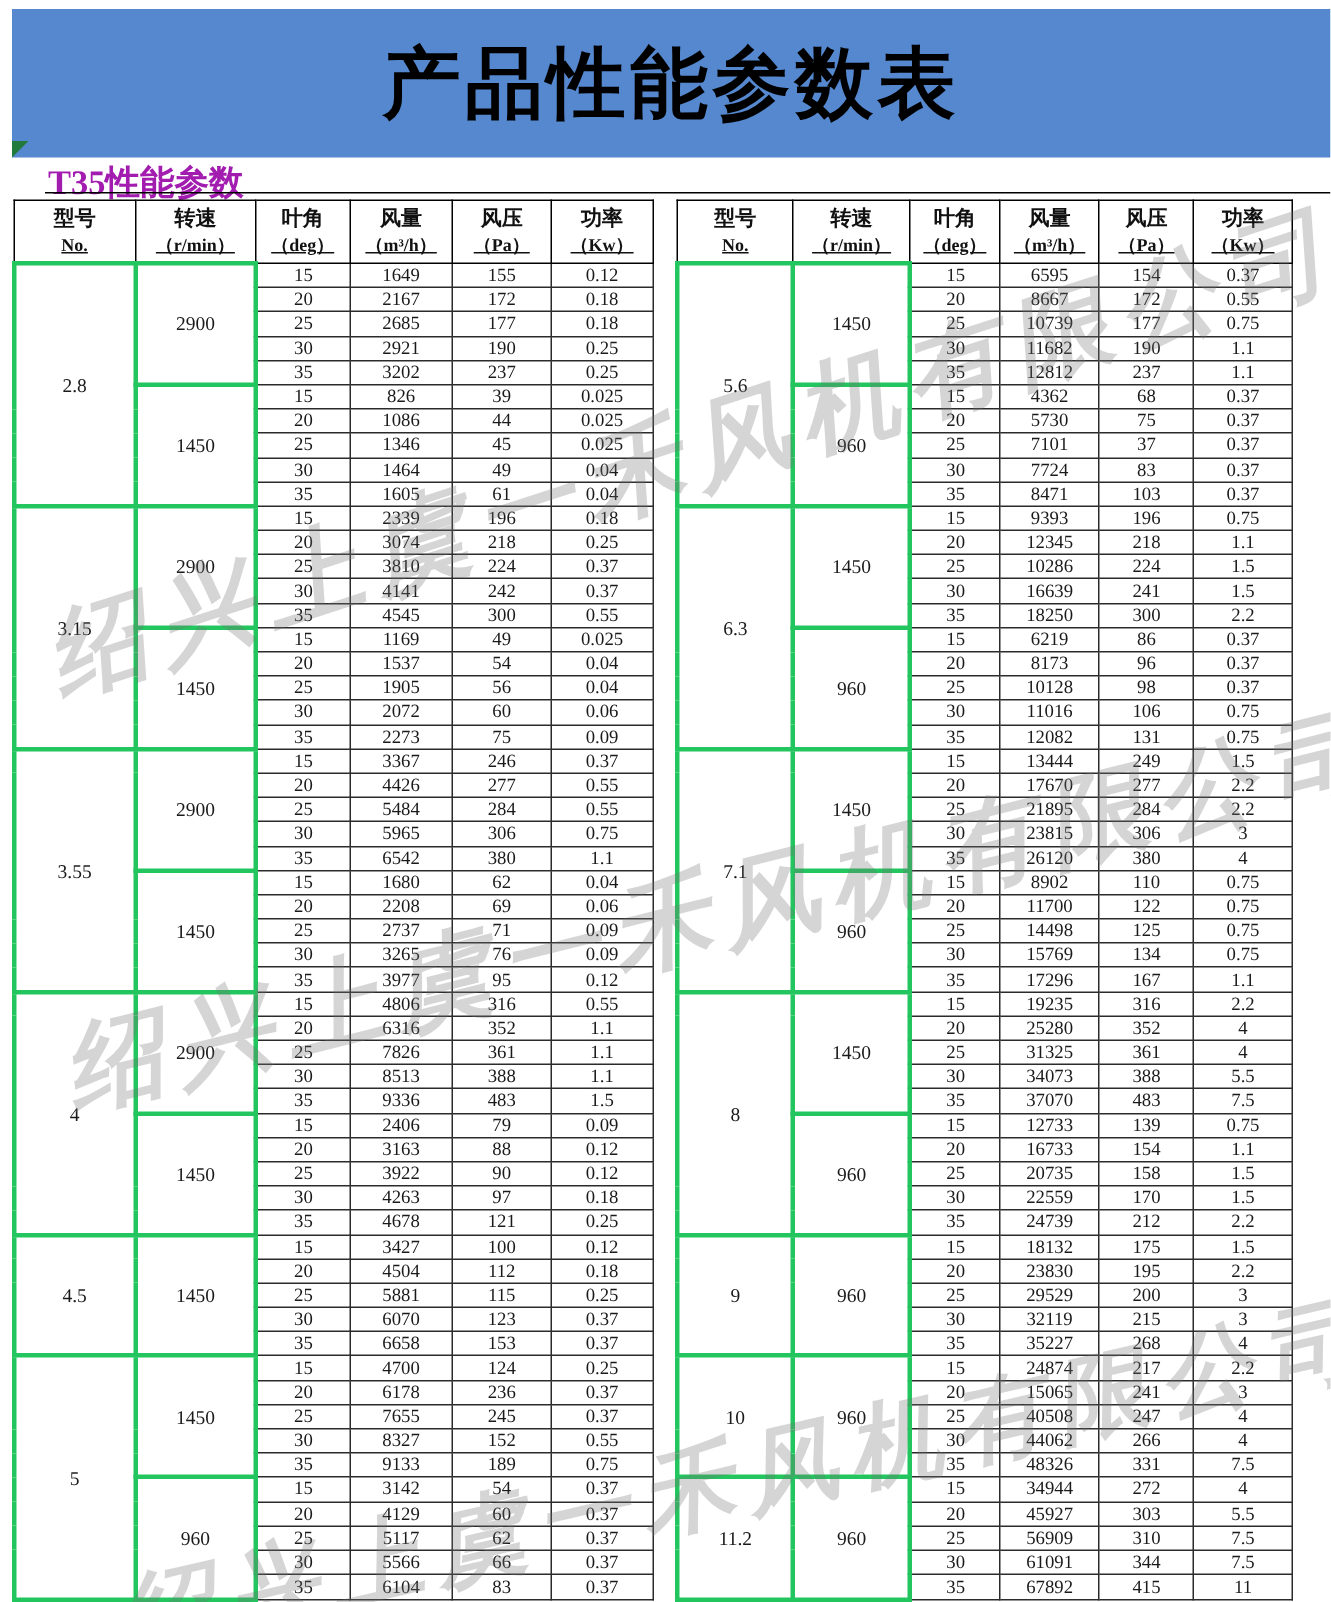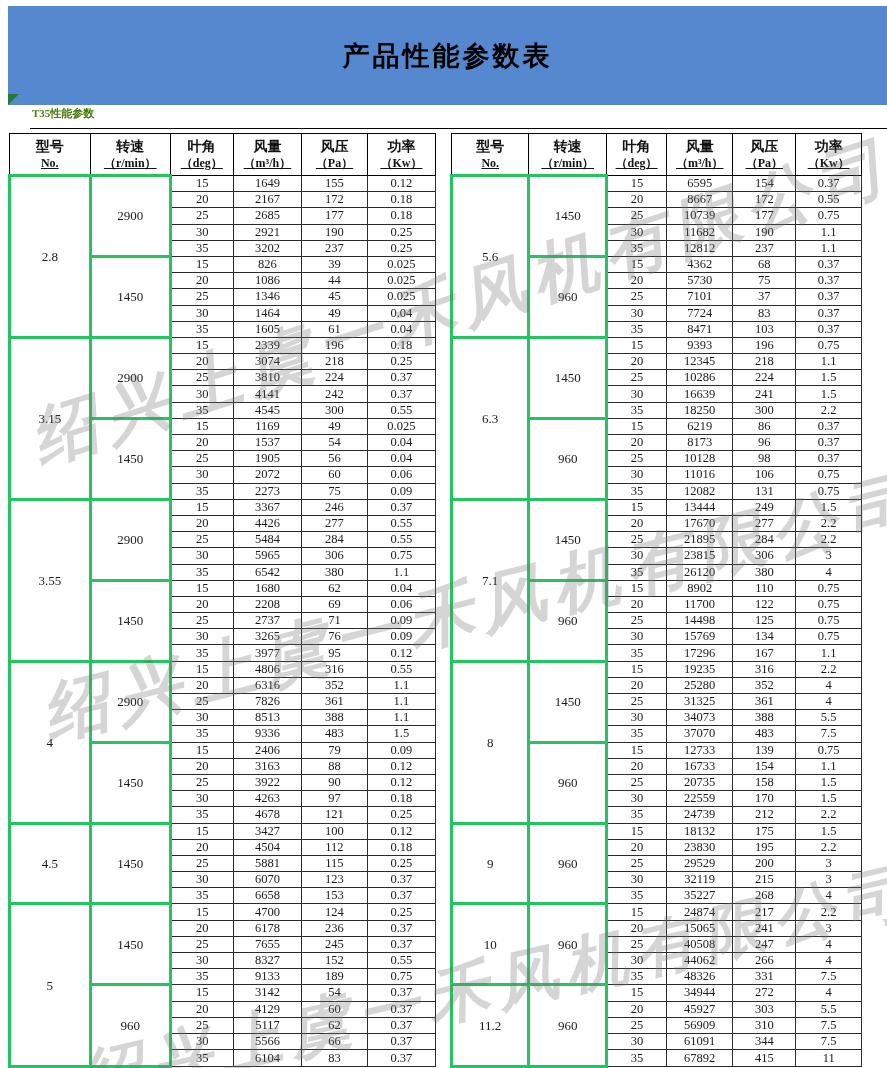--- a/index.html
+++ b/index.html
@@ -10,31 +10,31 @@
     color:#111;
   }
   
   .banner{
     position:absolute;left:8px;top:6px;right:0;height:99px;
     background:#5588ce;
     display:flex;align-items:center;justify-content:center;
   }
   .banner .title{
     font-family:"DejaVu Sans","Liberation Sans",sans-serif;
-    font-weight:bold;font-size:27px;color:#000;letter-spacing:3px;
+    font-weight:bold;font-size:52px;color:#000;letter-spacing:3px;
   }
   .corner-triangle{
     position:absolute;left:8px;top:94px;width:0;height:0;
     border-bottom:11px solid transparent;border-left:11px solid #217a3c;
   }
   
   .section-label{
     position:absolute;left:32px;top:106px;
     font-family:"Liberation Serif","DejaVu Serif",serif;
-    font-weight:bold;font-size:11px;color:#4d7c0f;
+    font-weight:bold;font-size:23px;color:#a21caf;
   }
   .section-rule{
     position:absolute;left:30px;right:0;top:128px;height:1px;background:#000;
   }
   
   .wm{
     position:absolute;
     font-family:"DejaVu Serif",serif;font-style:italic;font-weight:bold;
     font-size:66px;letter-spacing:9px;white-space:nowrap;
     color:rgba(115,115,115,0.30);

